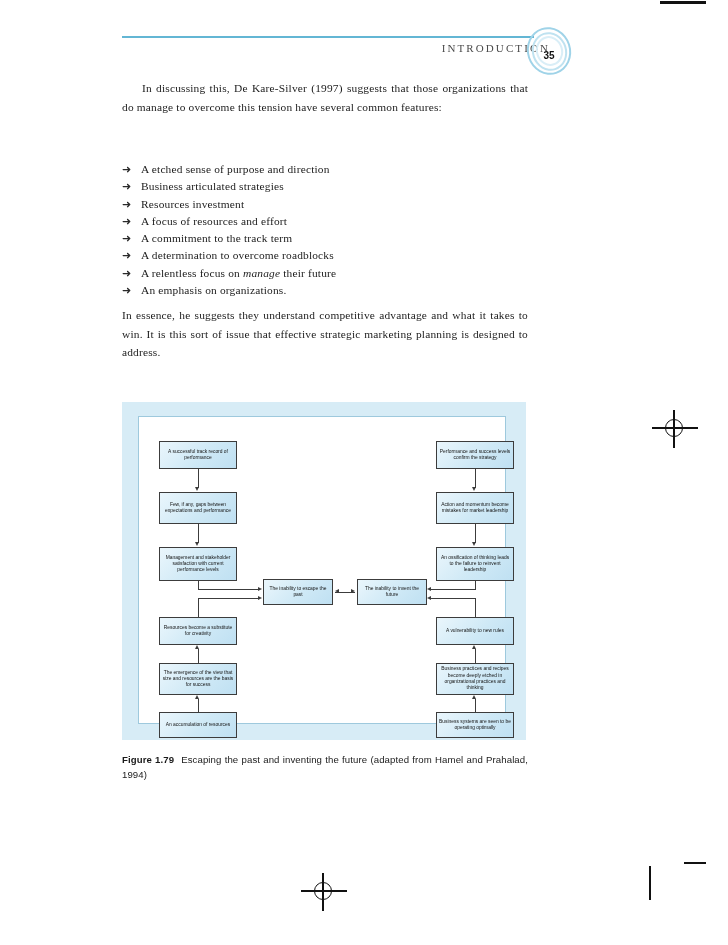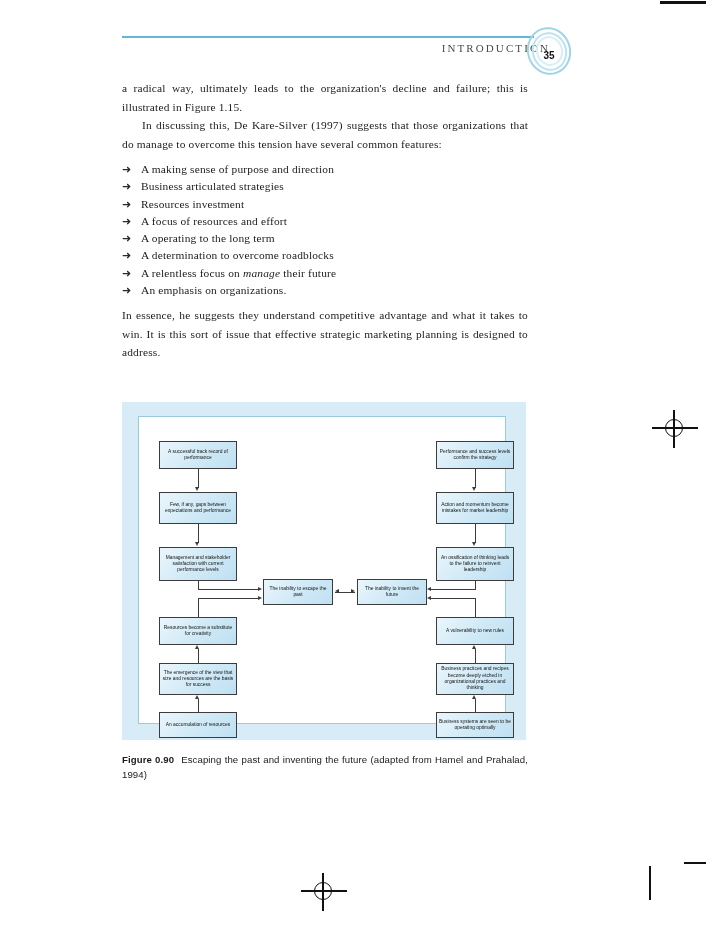--- a/index.html
+++ b/index.html
@@ -113,30 +113,29 @@
 <div class="header-label">INTRODUCTION</div>
 
 <div class="folio">
   <div class="ellipse e1"></div>
   <div class="ellipse e2"></div>
   <div class="ellipse e3"></div>
   <div class="num">35</div>
 </div>
 
 <div class="col" style="top:79px;">
-  <p class="body">a radical way, ultimately leads to the organization's decline and failure; this is illustrated in Figure 1.15.</p>
   <p class="body indent">In discussing this, De Kare-Silver (1997) suggests that those organizations that do manage to overcome this tension have several common features:</p>
 </div>
 
 <ul class="bullets" style="top:161px;">
-    <li><span class="marker">➜</span><span>A making sense of purpose and direction</span></li>
+    <li><span class="marker">➜</span><span>A etched sense of purpose and direction</span></li>
     <li><span class="marker">➜</span><span>Business articulated strategies</span></li>
     <li><span class="marker">➜</span><span>Resources investment</span></li>
     <li><span class="marker">➜</span><span>A focus of resources and effort</span></li>
-    <li><span class="marker">➜</span><span>A operating to the long term</span></li>
+    <li><span class="marker">➜</span><span>A commitment to the track term</span></li>
     <li><span class="marker">➜</span><span>A determination to overcome roadblocks</span></li>
     <li><span class="marker">➜</span><span>A relentless focus on <em>manage</em> their future</span></li>
     <li><span class="marker">➜</span><span>An emphasis on organizations.</span></li>
   </ul>
 
 <div class="col" style="top:306px;">
   <p class="body">In essence, he suggests they understand competitive advantage and what it takes to win. It is this sort of issue that effective strategic marketing planning is designed to address.</p>
 </div>
 
 <div class="figure-panel">
@@ -200,14 +199,14 @@
     <div class="ln v" style="left:335.5px;top:232px;height:14px;"></div>
     <div class="arw up" style="left:333.3px;top:228px;"></div>
 
     <div class="ln v" style="left:335.5px;top:282px;height:13px;"></div>
     <div class="arw up" style="left:333.3px;top:278px;"></div>
 
   </div>
 </div>
 
 <div class="caption">
-  <b>Figure 0.90</b><span class="gap"></span><span>Escaping the past and inventing the future (adapted from Hamel and Prahalad, 1994)</span>
+  <b>Figure 1.79</b><span class="gap"></span><span>Escaping the past and inventing the future (adapted from Hamel and Prahalad, 1994)</span>
 </div>
 
 </body></html>

